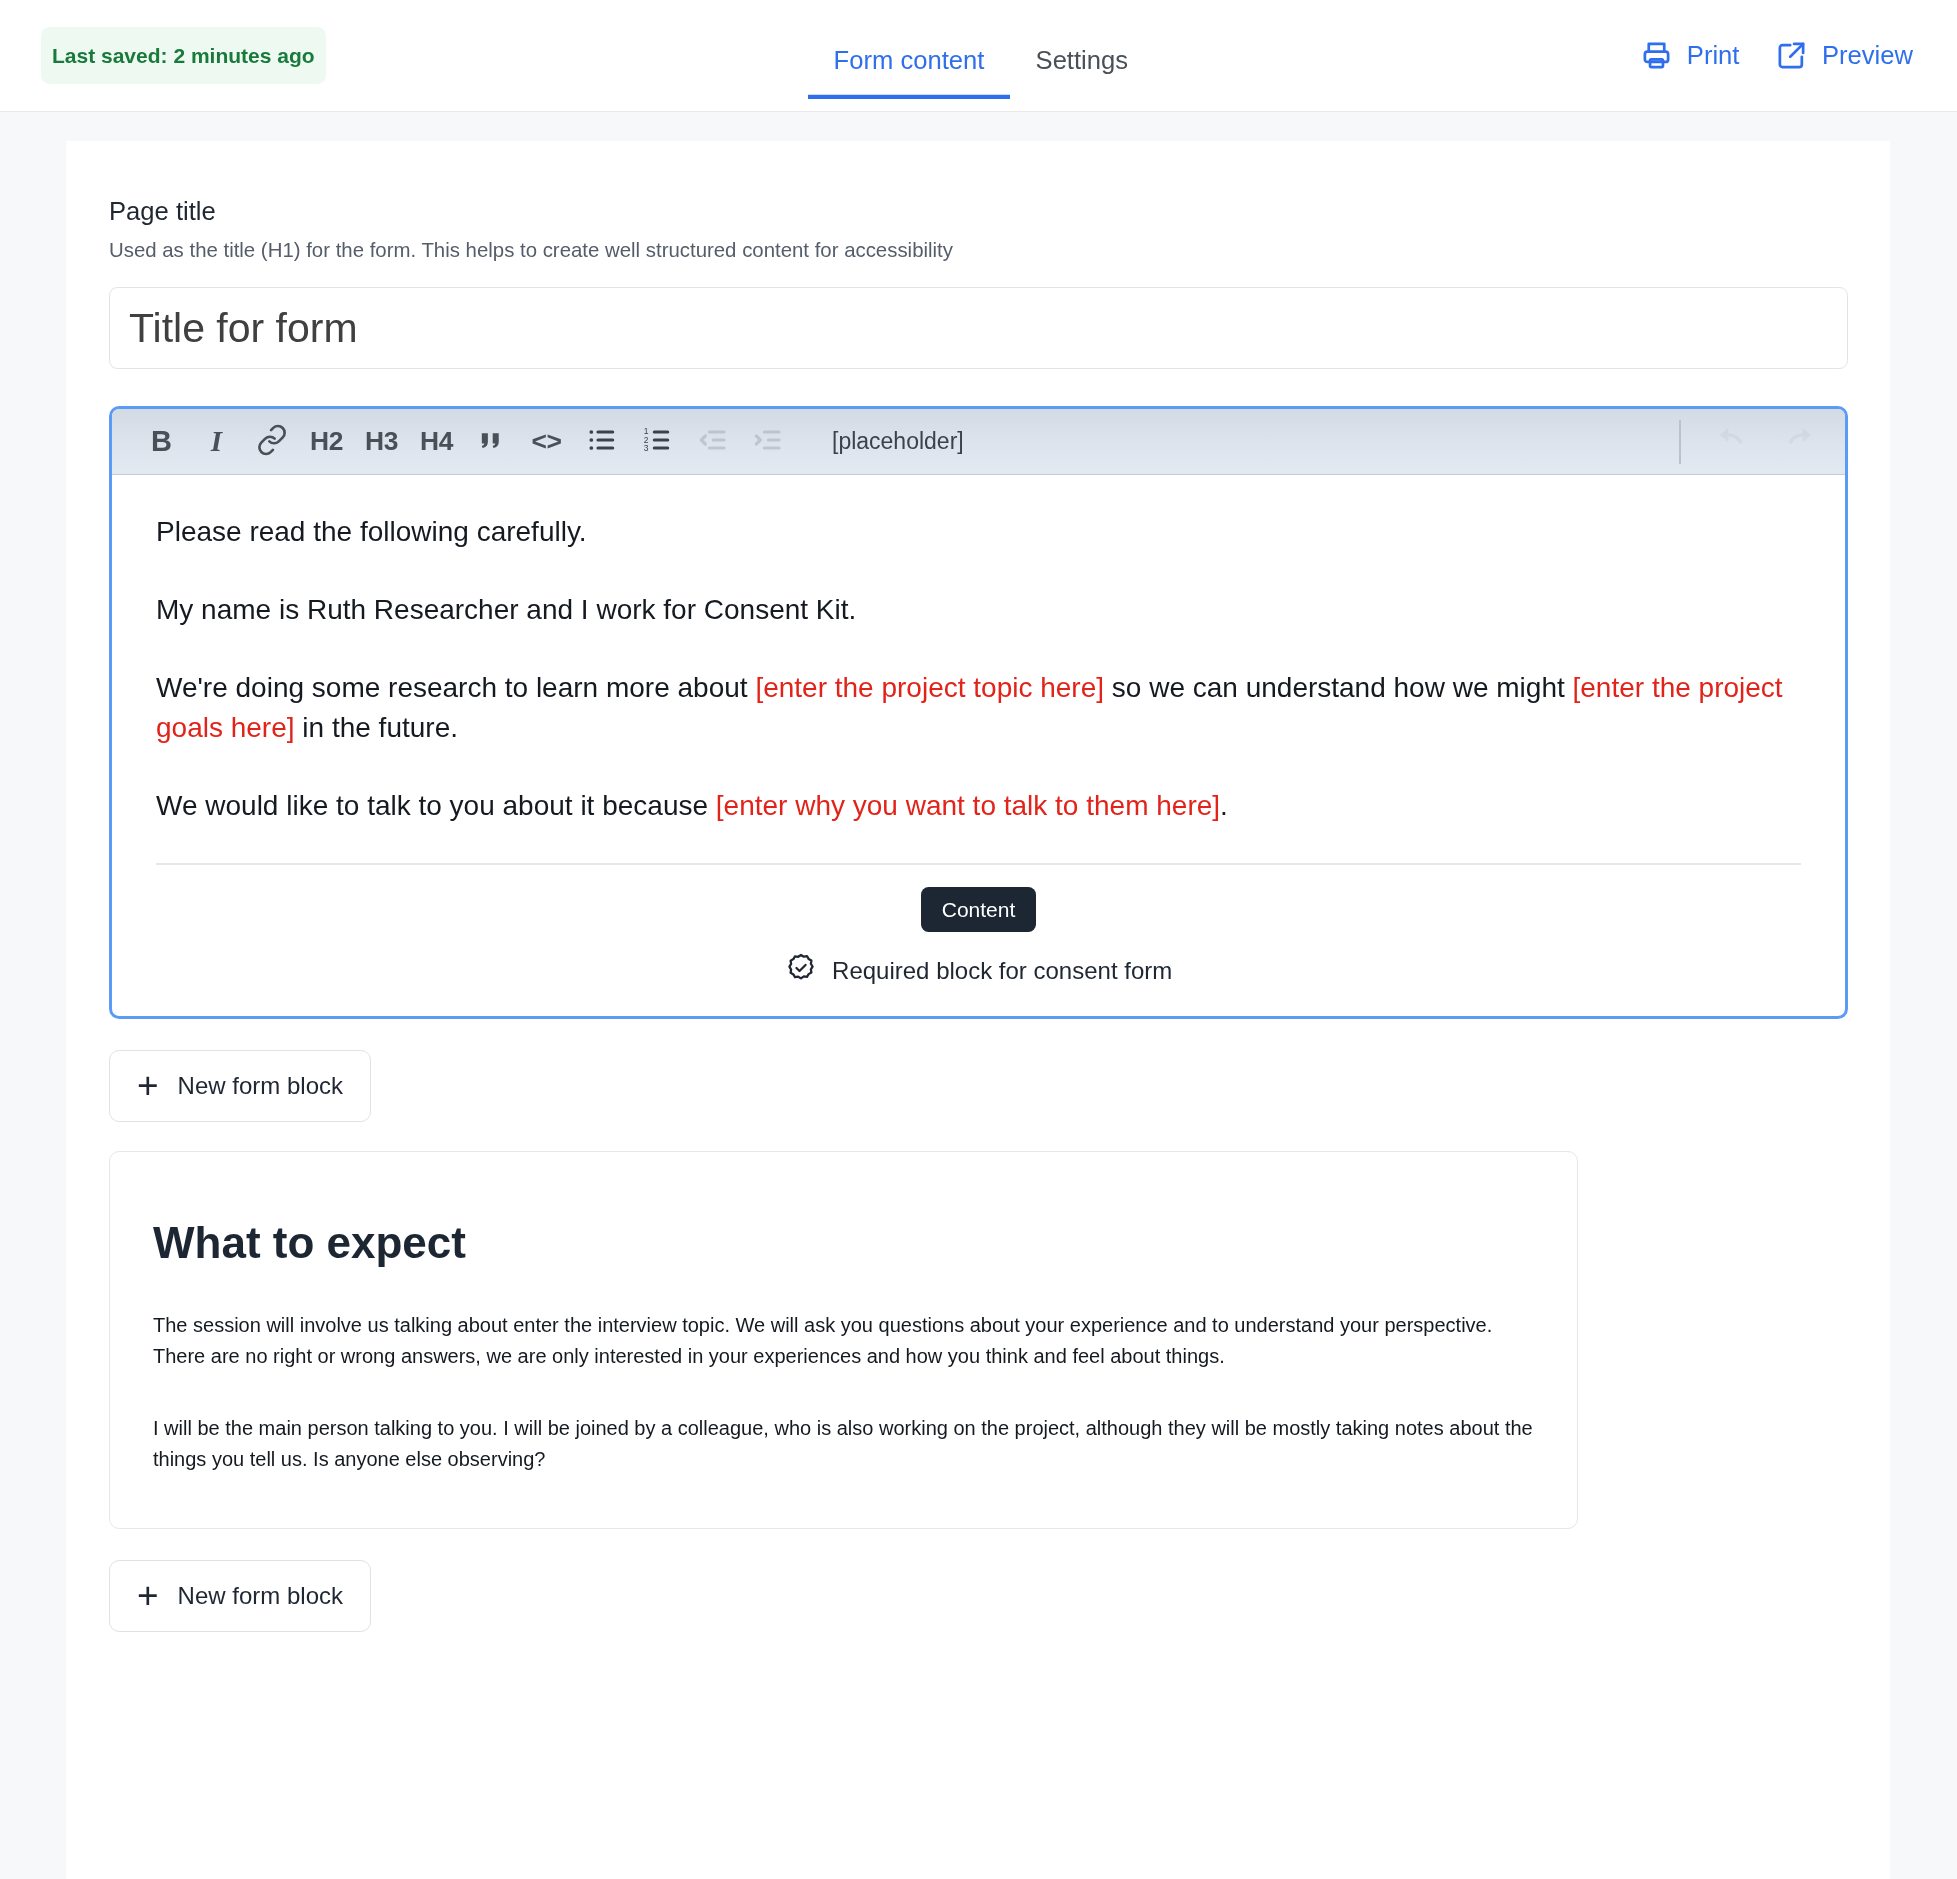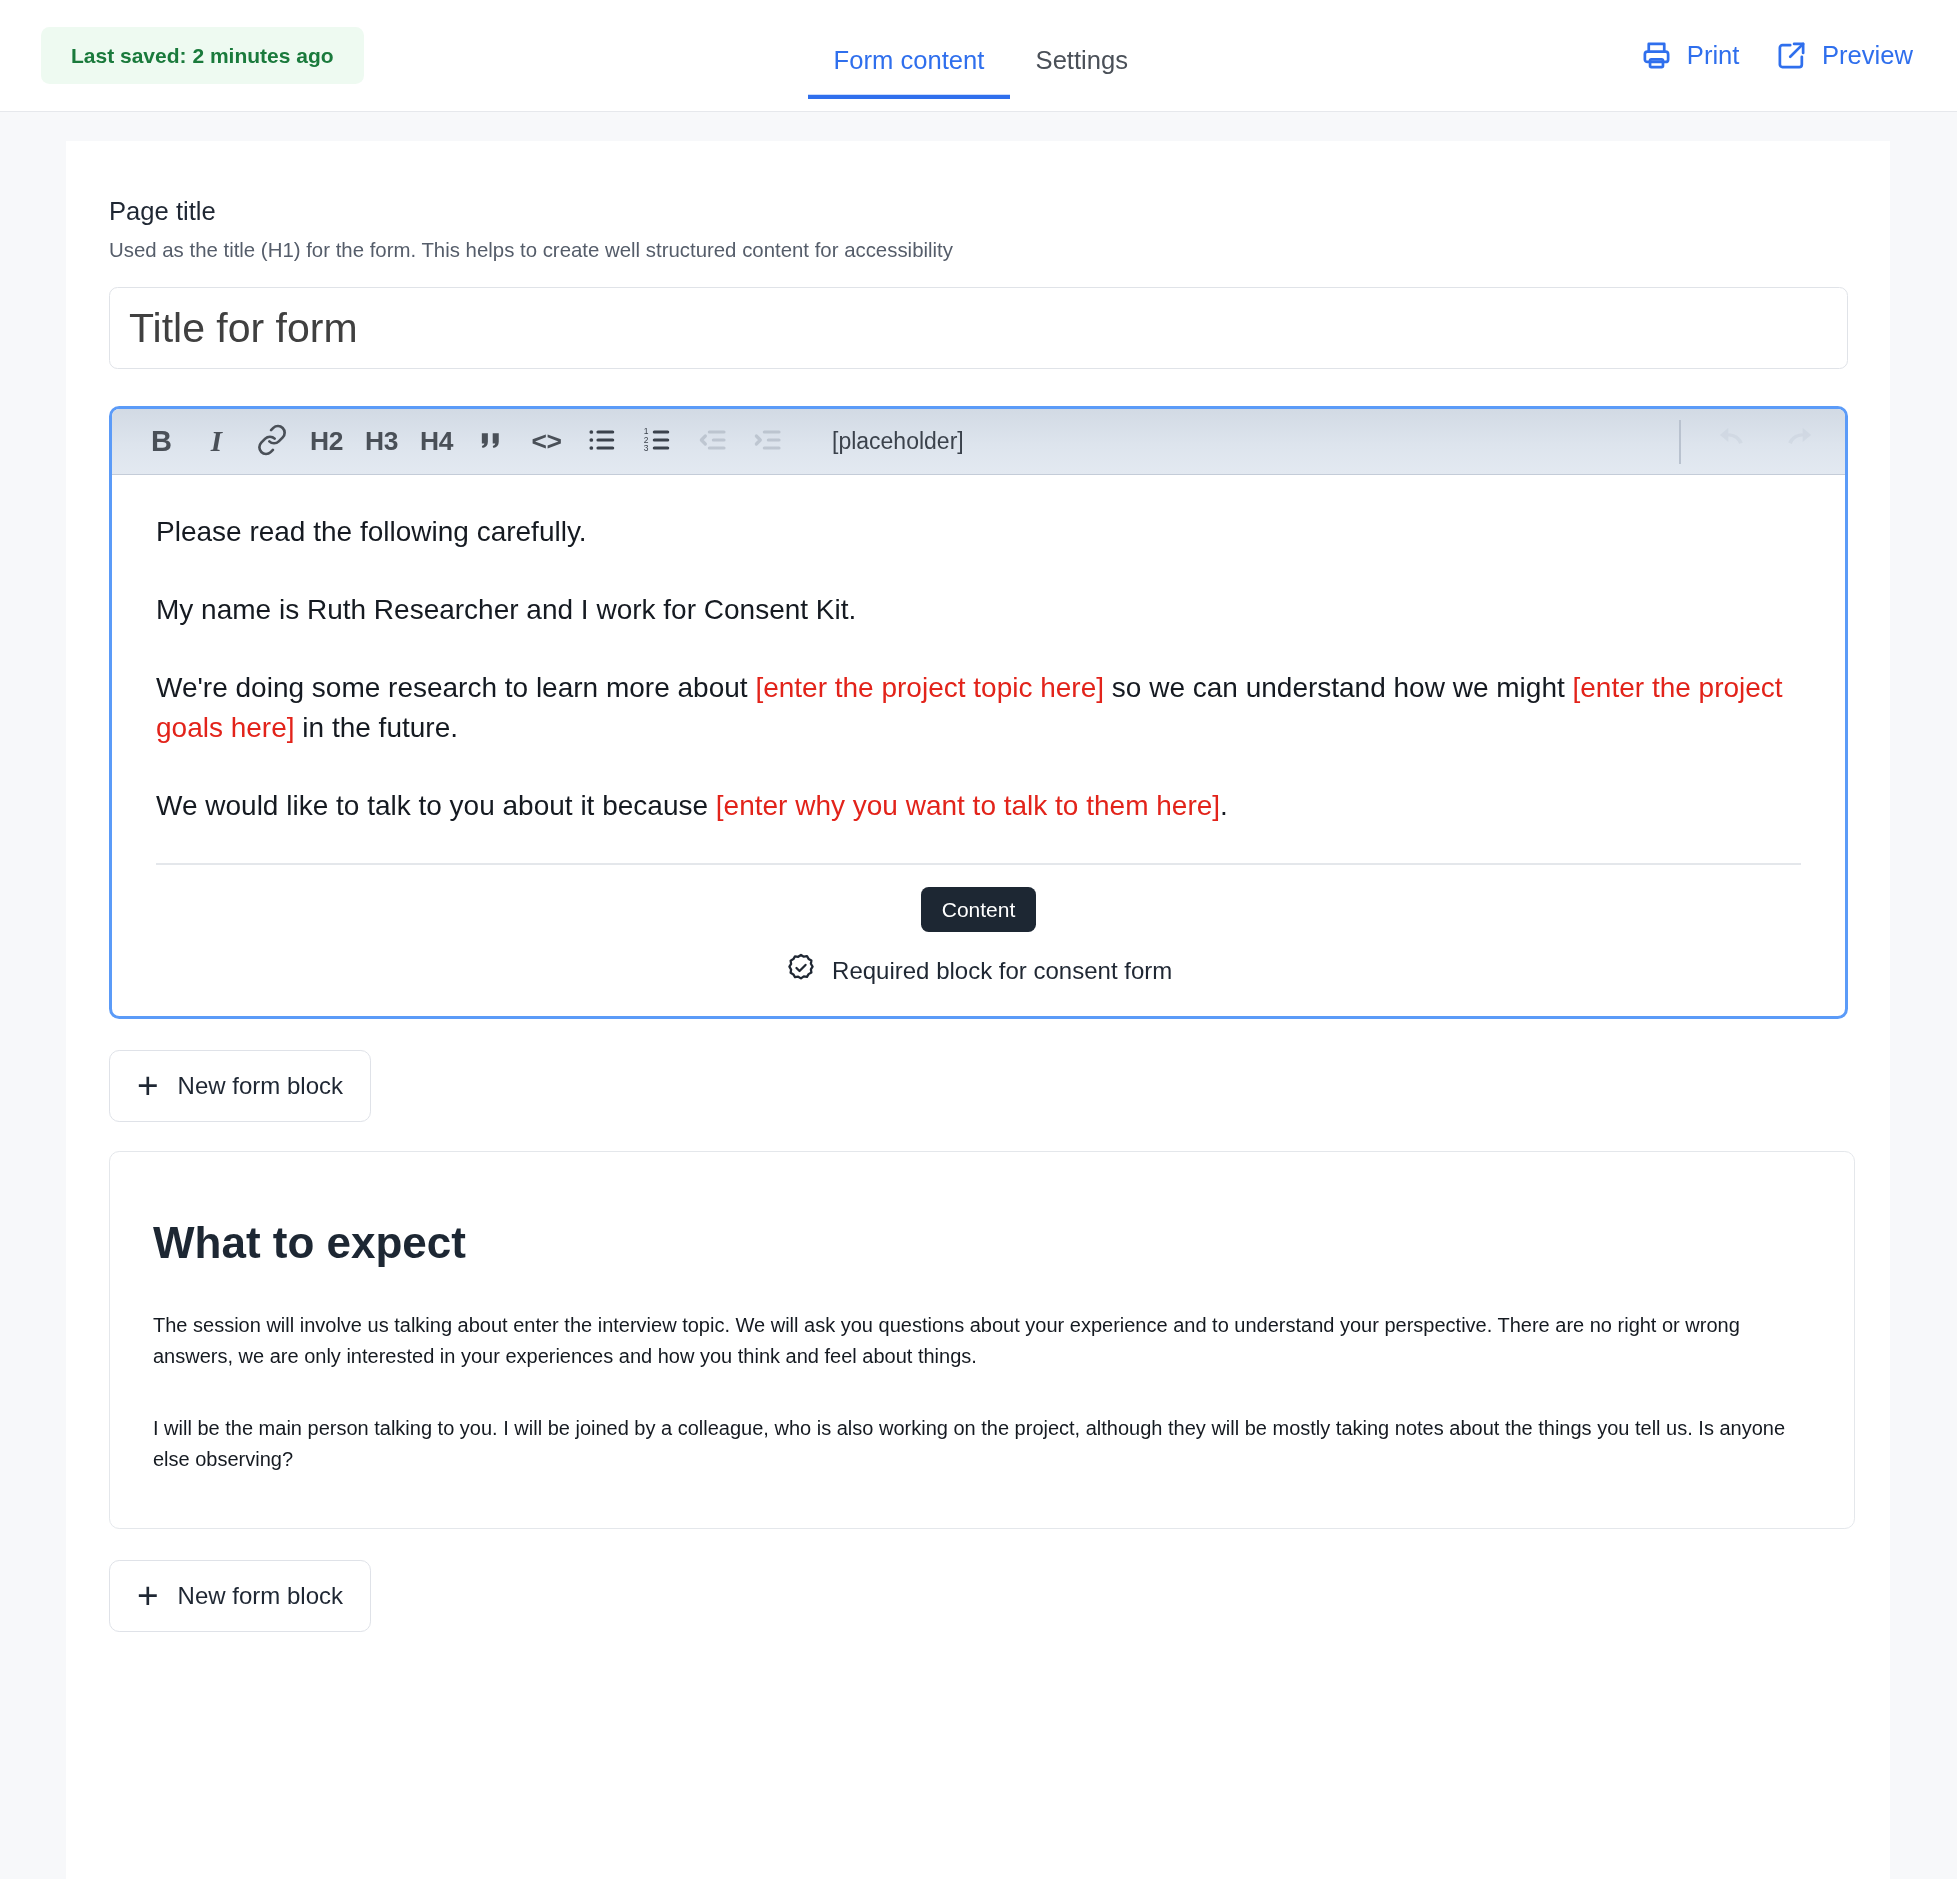--- a/index.html
+++ b/index.html
@@ -20,21 +20,21 @@
     display: flex;
     align-items: center;
   }
   .saved-pill {
     margin-left: 41px;
     background: #eefaf1;
     color: #1a7a3c;
     font-size: 21px;
     font-weight: bold;
     border-radius: 8.5px;
-    padding: 18px 30px;
+    padding: 18px 11px;
     line-height: 1;
     white-space: nowrap;
   }
   .tabs {
     position: absolute;
     left: 808px;
     bottom: 12px;
     display: flex;
     align-items: flex-end;
     height: 100%;
@@ -234,21 +234,21 @@
   .plus {
     font-size: 37px;
     line-height: 0.7;
     font-weight: 300;
     color: #1f2733;
   }
 
   
   .preview-card {
     margin-top: 29px;
-    width: 1746px;
+    width: 1469px;
     border: 1.7px solid #e4e7eb;
     border-radius: 10.2px;
     background: #ffffff;
     padding: 66px 43px 53px 43px;
   }
   .preview-card h2 {
     font-size: 44px;
     font-weight: bold;
     color: #1d2733;
     margin: 0 0 41px 0;

